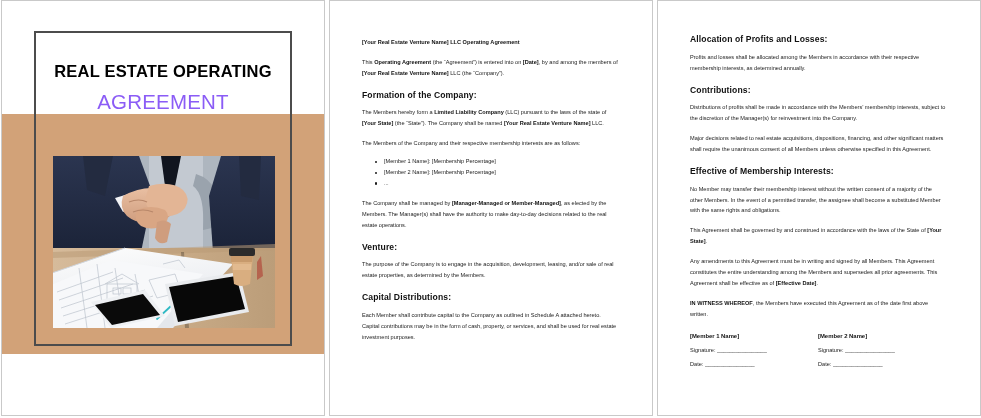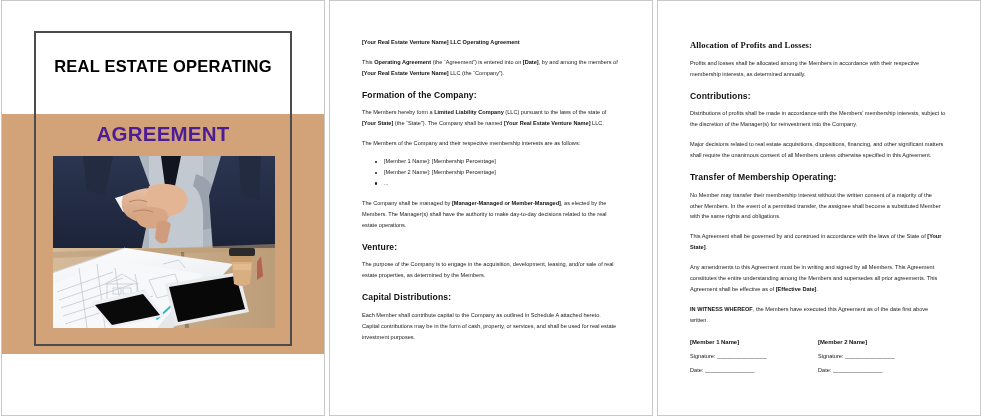--- a/index.html
+++ b/index.html
@@ -44,39 +44,38 @@
     background: transparent;
   }
   .cover-title-area {
     position: absolute;
     left: 34px; top: 32px;
     width: 254px; height: 81px;
     background: #ffffff;
     display: flex;
     flex-direction: column;
     align-items: center;
-    justify-content: flex-start;
+    justify-content: flex-end;
     padding-top: 24px;
-    gap: 44px;
   }
   .cover-title-line1 {
     font-size: 16.5px;
     font-weight: bold;
     letter-spacing: 0.2px;
     color: #000000;
     line-height: 1.15;
     white-space: nowrap;
   }
   .cover-title-line2 {
     font-size: 20.5px;
-    font-weight: bold;
+    font-weight: normal;
     letter-spacing: 0.2px;
-    color: #4c1d95;
+    color: #8b5cf6;
     line-height: 1.15;
-    margin-top: 2px;
+    margin-top: 9px;
     white-space: nowrap;
   }
 
   
   .cover-photo {
     position: absolute;
     left: 51px; top: 155px;
     width: 222px; height: 172px;
     overflow: hidden;
     background: #bcc4cc;
@@ -94,21 +93,21 @@
   .doc-body.p3 { top: 33px; }
 
   .h2 {
     font-size: 8.6px;
     font-weight: bold;
     color: #111111;
     margin: 11px 0 7px 0;
     line-height: 1.25;
     letter-spacing: 0.1px;
   }
-  .h2.first { margin-top: 6px; font-family: Liberation Serif, serif; }
+  .h2.first { margin-top: 0; }
   p.para {
     font-size: 5.6px;
     line-height: 1.95;
     margin: 0 0 9px 0;
     color: #1b1b1b;
     text-align: left;
   }
   p.para.tight { margin-bottom: 7px; }
   p.lead {
     font-size: 5.6px;
@@ -289,21 +288,21 @@
   <div class="page page-text">
     <div class="doc-body p3">
 
       <h2 class="h2 first">Allocation of Profits and Losses:</h2>
       <p class="para">Profits and losses shall be allocated among the Members in accordance with their respective membership interests, as determined annually.</p>
 
       <h2 class="h2">Contributions:</h2>
       <p class="para">Distributions of profits shall be made in accordance with the Members’ membership interests, subject to the discretion of the Manager(s) for reinvestment into the Company.</p>
       <p class="para">Major decisions related to real estate acquisitions, dispositions, financing, and other significant matters shall require the unanimous consent of all Members unless otherwise specified in this Agreement.</p>
 
-      <h2 class="h2">Transfer of Membership Operating:</h2>
+      <h2 class="h2">Effective of Membership Interests:</h2>
       <p class="para">No Member may transfer their membership interest without the written consent of a majority of the other Members. In the event of a permitted transfer, the assignee shall become a substituted Member with the same rights and obligations.</p>
 
       <p class="para"><span>This Agreement shall be governed by and construed in accordance with the laws of the State of </span><b>[Your State]</b><span>.</span></p>
       <p class="para"><span>Any amendments to this Agreement must be in writing and signed by all Members. This Agreement constitutes the entire understanding among the Members and supersedes all prior agreements. This Agreement shall be effective as of </span><b>[Effective Date]</b><span>.</span></p>
 
       <p class="para"><b>IN WITNESS WHEREOF</b><span>, the Members have executed this Agreement as of the date first above written.</span></p>
 
       <div class="sig-row">
         <div class="sig-col">
           <div class="sig-name">[Member 1 Name]</div>

